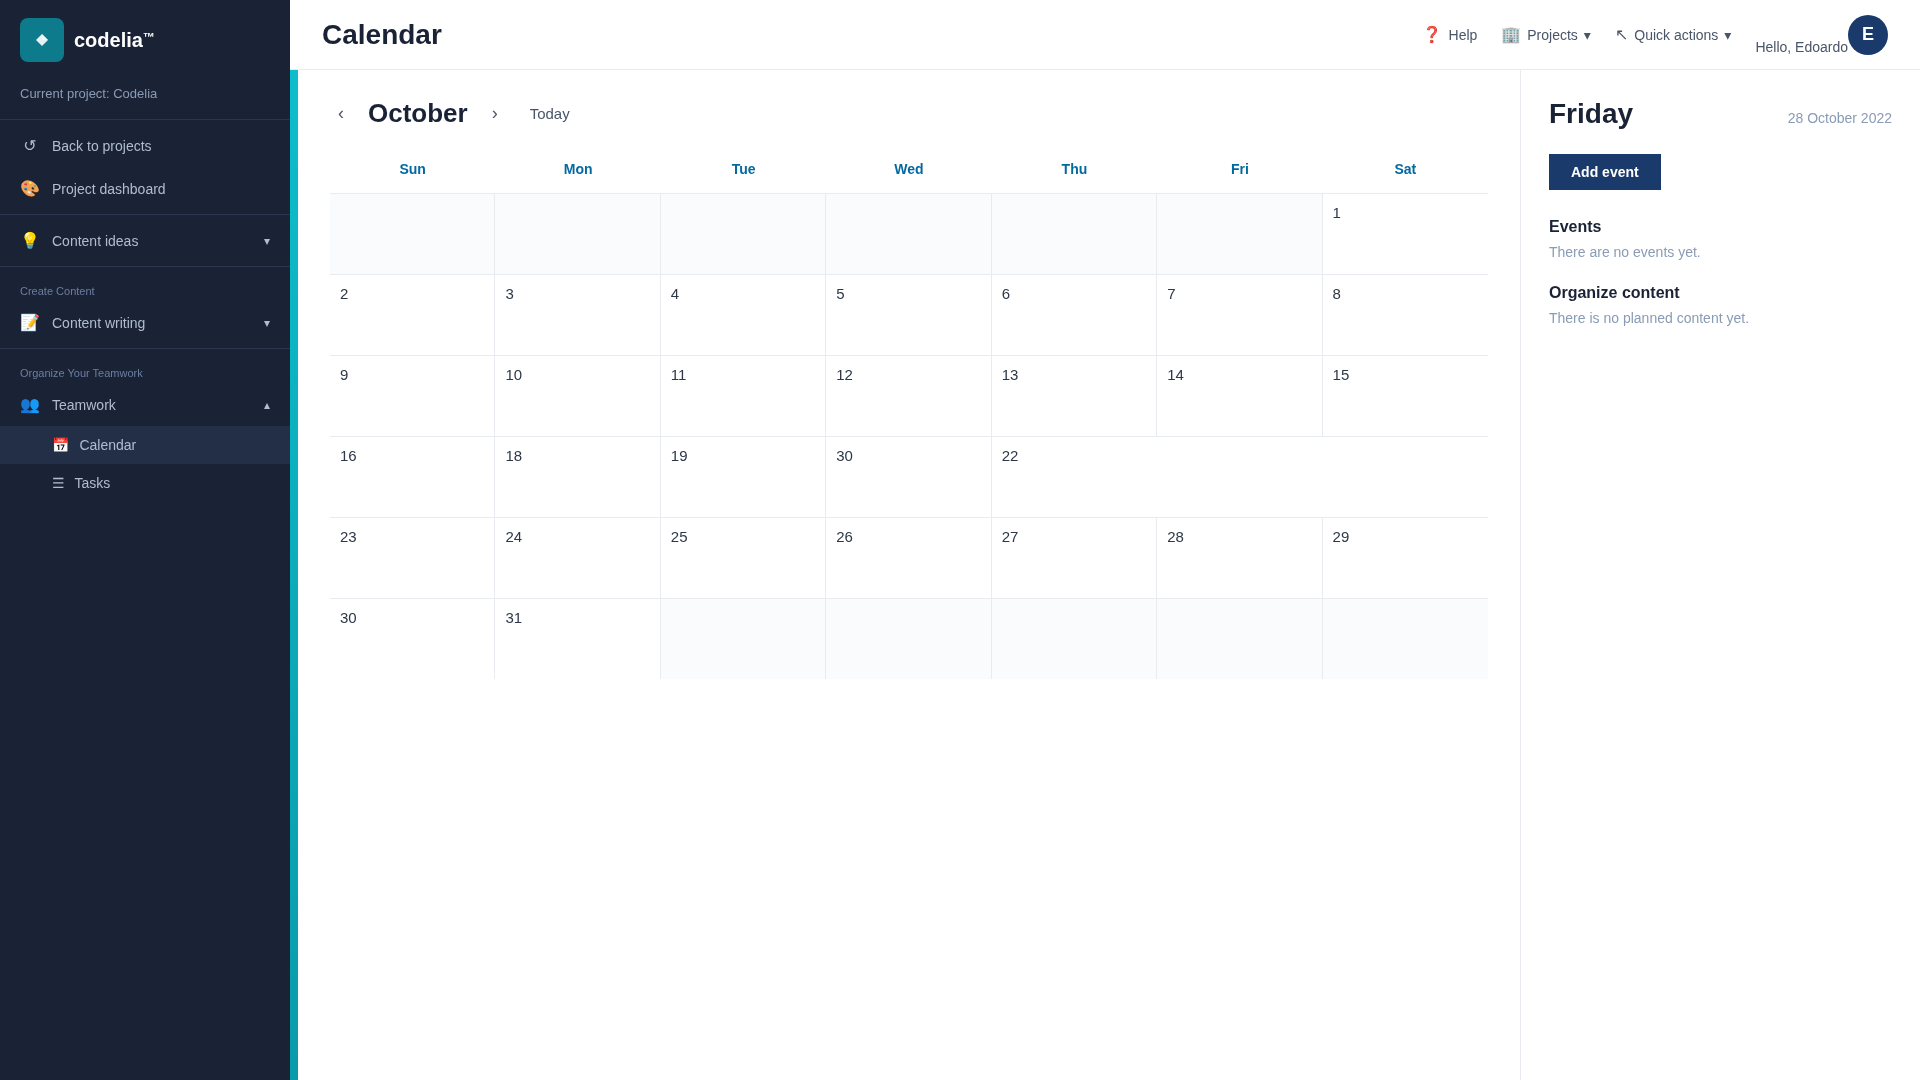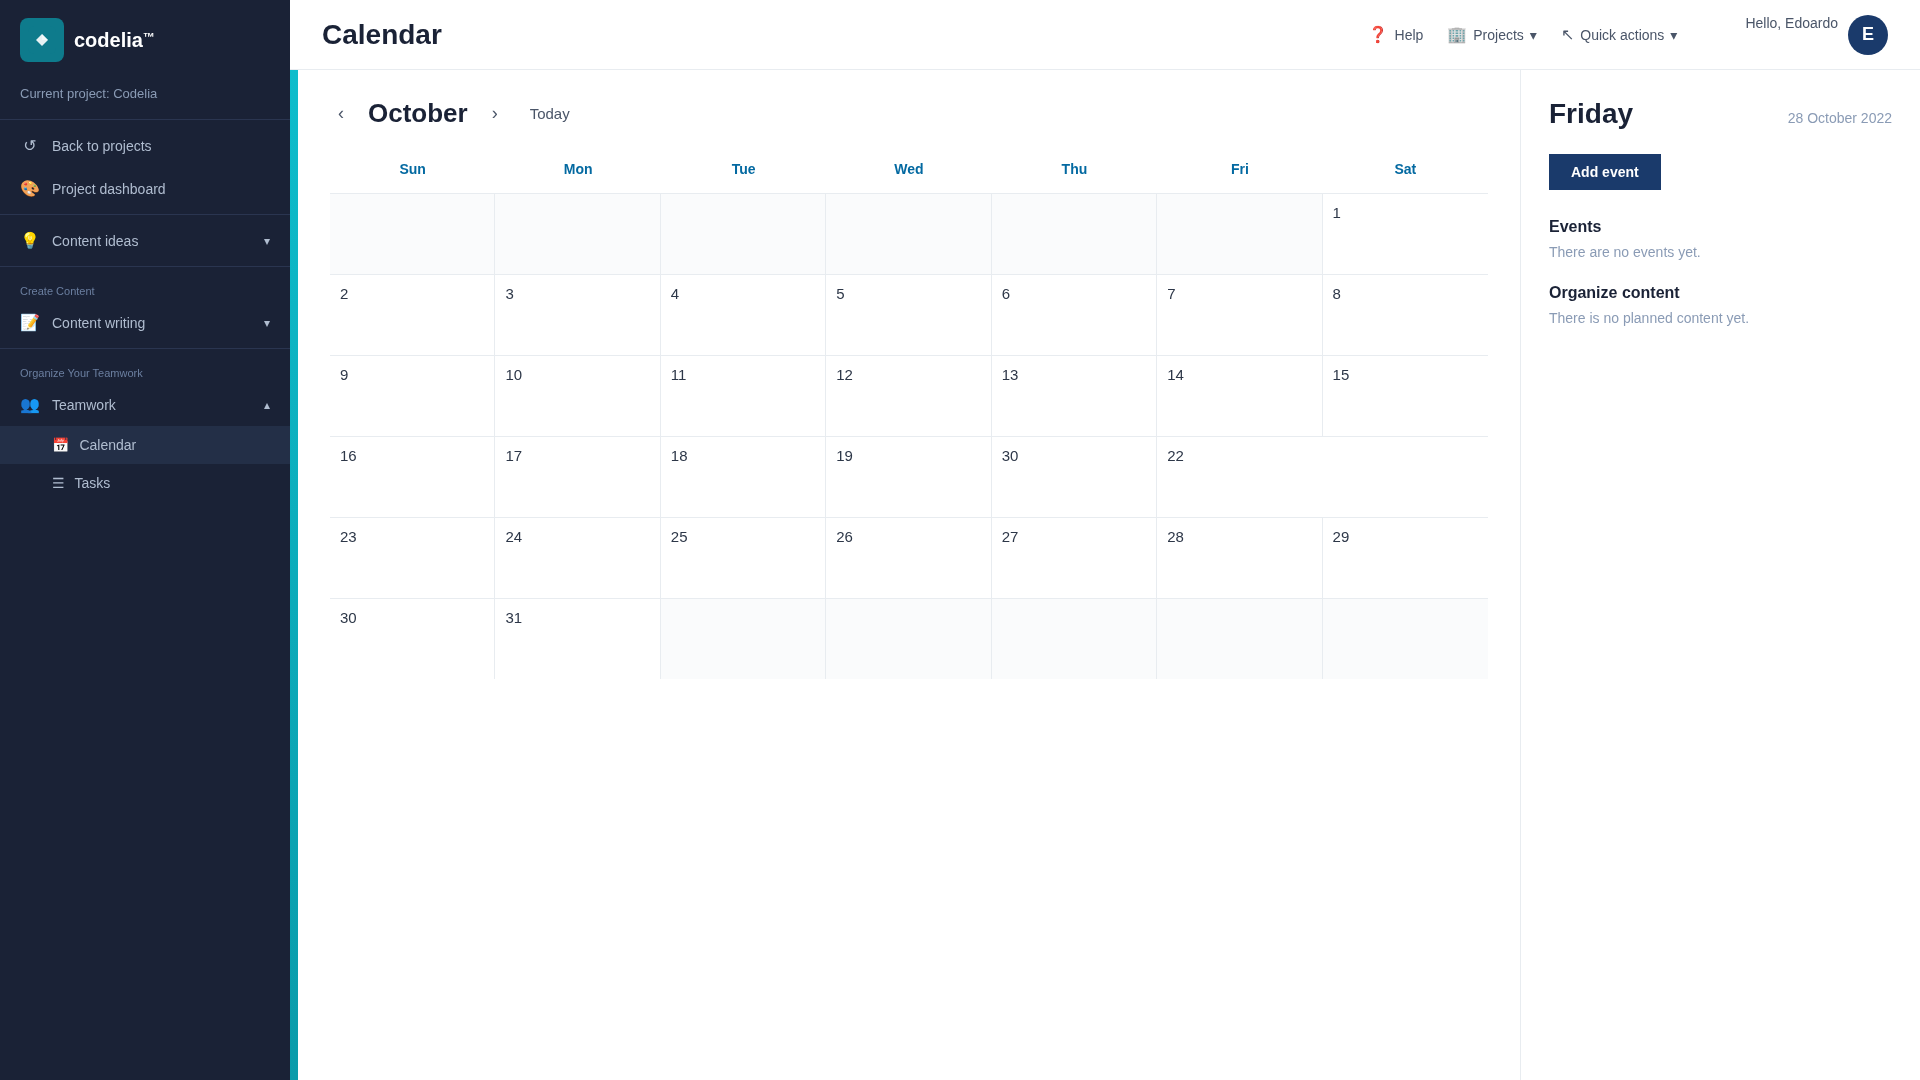--- a/index.html
+++ b/index.html
@@ -93,22 +93,22 @@
     .topbar-actions {
       display: flex; align-items: center; gap: 24px;
     }
     .topbar-btn {
       display: flex; align-items: center; gap: 6px;
       background: none; border: none; cursor: pointer;
       font-size: 14px; color: #4a5568;
     }
     .topbar-btn .icon { font-size: 16px; }
     .topbar-user {
-      display: flex; align-items: flex-start; gap: 10px;
-      font-size: 14px; color: #4a5568; margin-left: 44px;
+      display: flex; align-items: flex-end; 
+      font-size: 14px; color: #4a5568;
     }
     .user-avatar {
       width: 40px; height: 40px;
       border-radius: 50%;
       background: #1a3a6b;
       color: white;
       display: flex; align-items: center; justify-content: center;
       font-size: 18px; font-weight: 600;
     }
 
@@ -360,21 +360,20 @@
           <div class="cal-day">10</div>
           <div class="cal-day">11</div>
           <div class="cal-day">12</div>
           <div class="cal-day">13</div>
           <div class="cal-day">14</div>
           <div class="cal-day">15</div>
         </div>
 
         <div class="cal-week-row">
           <div class="cal-day">16</div>
-          <div class="cal-day">17</div>
           <div class="cal-day">18</div>
           <div class="cal-day">19</div>
           <div class="cal-day">30</div>
           <div class="cal-day">22</div>
         </div>
 
         <div class="cal-week-row">
           <div class="cal-day">23</div>
           <div class="cal-day">24</div>
           <div class="cal-day">25</div>

